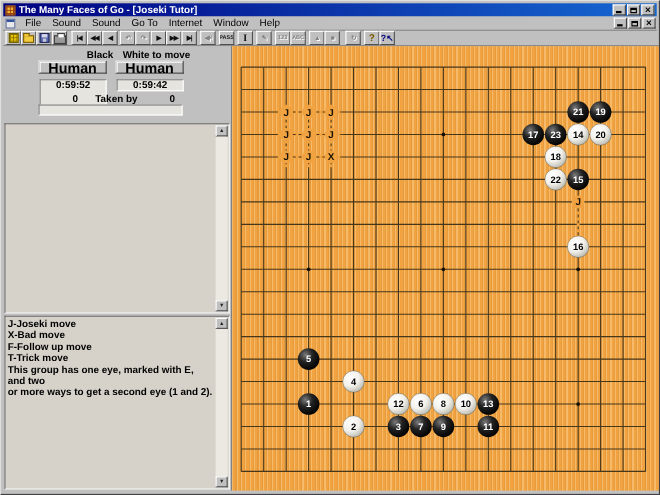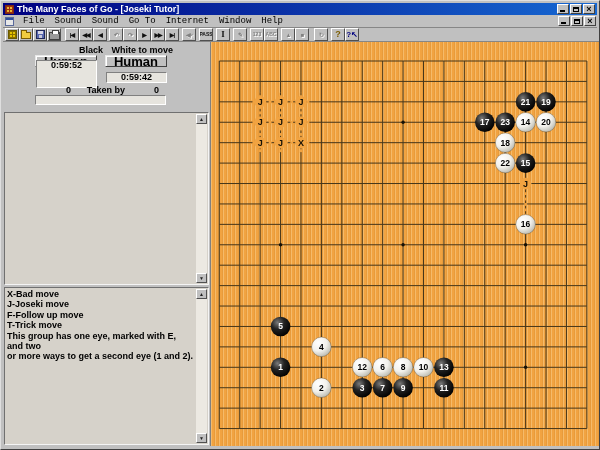--- a/index.html
+++ b/index.html
@@ -20,21 +20,21 @@
   .wbtn{width:12px;height:10px;background:#c0c0c0;border:1px solid;
     border-color:#fff #404040 #404040 #fff;position:relative;padding:0;}
   .wbtn .g-min{position:absolute;left:2px;bottom:1px;width:5px;height:2px;background:#000;}
   .wbtn .g-rest{position:absolute;left:2px;top:2px;width:6px;height:5px;border:1px solid #000;border-top-width:2px;background:#c0c0c0;}
   .wbtn .g-x{position:absolute;left:0;top:-1px;width:100%;text-align:center;font-size:9px;font-weight:bold;color:#000;line-height:10px;}
   
   .menubar{position:absolute;left:2px;top:14px;width:594px;height:13px;background:#c0c0c0;
     display:flex;align-items:center;font-size:9px;color:#000;border-bottom:1px solid #868686;}
   .child-icon{width:9px;height:9px;margin:0 4px 0 2px;border:1px solid #5a6a9a;background:#e8e8e8;
     background-image:linear-gradient(#3050a0 0 2px,transparent 2px);}
-  .menu-item{padding:0 5px;height:12px;line-height:12px;white-space:pre;font-family:Liberation Mono, monospace;}
+  .menu-item{padding:0 5px;height:12px;line-height:12px;white-space:pre;}
   .menubar .winbtns{margin-left:auto;margin-right:1px;}
   
   .toolbar{position:absolute;left:2px;top:28px;width:594px;height:12px;background:#c0c0c0;}
   .tbtn{position:absolute;top:-1px;width:14px;height:13px;background:#c0c0c0;border:1px solid;
     border-color:#fff #505050 #505050 #fff;display:flex;align-items:center;justify-content:center;
     font-size:6px;font-weight:bold;color:#101010;padding:0;line-height:1;letter-spacing:-1px;overflow:hidden;}
   .tbtn.dis{color:#828282;text-shadow:1px 1px 0 #fff;}
   .ic{display:block;}
   .ic-board{width:9px;height:9px;background:#e6c400;border:1px solid #6a5a00;
     background-image:linear-gradient(#8a7000 1px,transparent 1px),linear-gradient(90deg,#8a7000 1px,transparent 1px);background-size:3px 3px;}
@@ -178,38 +178,38 @@
       </button>
     </div>
 
   <div class="client">
 
     <div class="panel">
       <div class="plabel" style="left:20px;top:3px;width:80px;">Black</div>
       <div class="plabel" style="left:88px;top:3px;width:82px;">White to move</div>
       <button class="pbtn" style="left:32px;top:13px;">Human</button>
       <button class="pbtn" style="left:102px;top:13px;">Human</button>
-      <div class="pfield" style="left:33px;top:18px;width:61px;height:28px;">0:59:52</div>
+      <div class="pfield" style="left:33px;top:30px;width:61px;height:28px;">0:59:52</div>
       <div class="pfield" style="left:103px;top:30px;width:61px;height:11px;">0:59:42</div>
       <div class="plabel" style="left:38px;top:43px;width:30px;">0</div>
       <div class="plabel" style="left:74px;top:43px;width:48px;">Taken by</div>
       <div class="plabel" style="left:126px;top:43px;width:30px;">0</div>
       <div class="pfield" style="left:32px;top:53px;width:131px;height:10px;"></div>
 
       <div class="sunkbox" style="top:70px;height:173px;">
         <div class="sbar">
           <button class="sarrow up">▲</button>
           <button class="sarrow dn">▼</button>
         </div>
       </div>
 
       <div class="sunkbox" style="top:245px;height:158px;">
         <div class="infotext" id="info-lines">
+            <div>J-Joseki move</div>
             <div>X-Bad move</div>
-            <div>J-Joseki move</div>
             <div>F-Follow up move</div>
             <div>T-Trick move</div>
             <div>This group has one eye, marked with E, and two</div>
             <div>or more ways to get a second eye (1 and 2).</div>
           </div>
         <div class="sbar">
           <button class="sarrow up">▲</button>
           <button class="sarrow dn">▼</button>
         </div>
       </div>

